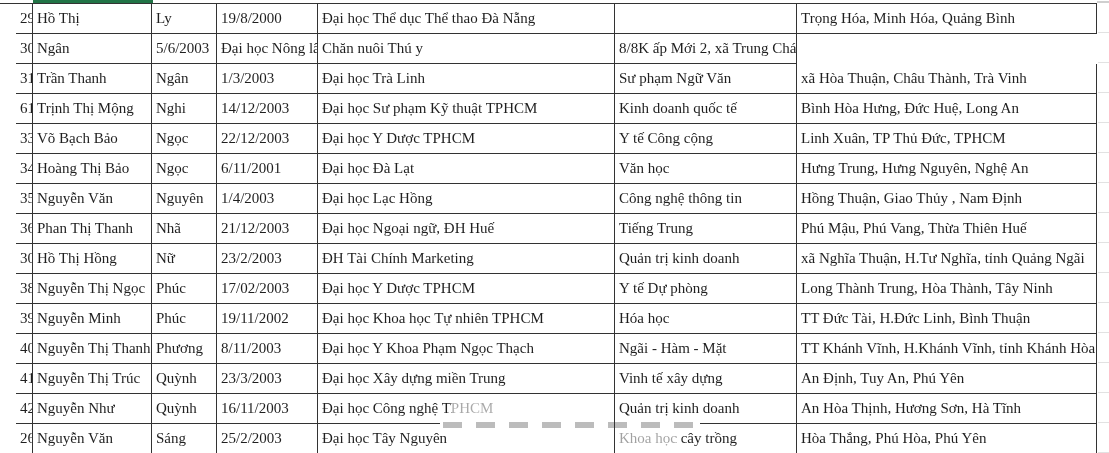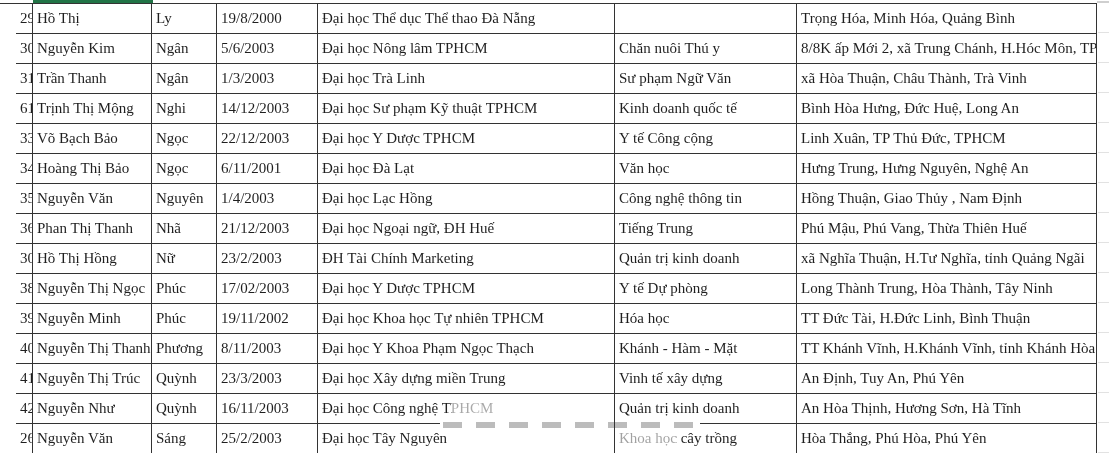--- a/index.html
+++ b/index.html
@@ -82,21 +82,20 @@
     <div class="td col-ho">Hồ Thị</div>
     <div class="td col-ten">Ly</div>
     <div class="td col-dob">19/8/2000</div>
     <div class="td col-uni">Đại học Thể dục Thể thao Đà Nẵng</div>
     <div class="td col-maj"></div>
     <div class="td col-addr">Trọng Hóa, Minh Hóa, Quảng Bình</div>
   </div>
 
   <div class="row">
     <div class="td col-no">30</div>
-    <div class="td col-ho">Nguyễn Kim</div>
     <div class="td col-ten">Ngân</div>
     <div class="td col-dob">5/6/2003</div>
     <div class="td col-uni">Đại học Nông lâm TPHCM</div>
     <div class="td col-maj">Chăn nuôi Thú y</div>
     <div class="td col-addr">8/8K ấp Mới 2, xã Trung Chánh, H.Hóc Môn, TPHCM</div>
   </div>
 
   <div class="row">
     <div class="td col-no">31</div>
     <div class="td col-ho">Trần Thanh</div>
@@ -186,21 +185,21 @@
     <div class="td col-maj">Hóa học</div>
     <div class="td col-addr">TT Đức Tài, H.Đức Linh, Bình Thuận</div>
   </div>
 
   <div class="row">
     <div class="td col-no">40</div>
     <div class="td col-ho">Nguyễn Thị Thanh</div>
     <div class="td col-ten">Phương</div>
     <div class="td col-dob">8/11/2003</div>
     <div class="td col-uni">Đại học Y Khoa Phạm Ngọc Thạch</div>
-    <div class="td col-maj">Khánh - Hàm - Mặt</div>
+    <div class="td col-maj">Ngãi - Hàm - Mặt</div>
     <div class="td col-addr">TT Khánh Vĩnh, H.Khánh Vĩnh, tỉnh Khánh Hòa</div>
   </div>
 
   <div class="row">
     <div class="td col-no">41</div>
     <div class="td col-ho">Nguyễn Thị Trúc</div>
     <div class="td col-ten">Quỳnh</div>
     <div class="td col-dob">23/3/2003</div>
     <div class="td col-uni">Đại học Xây dựng miền Trung</div>
     <div class="td col-maj">Vinh tế xây dựng</div>

